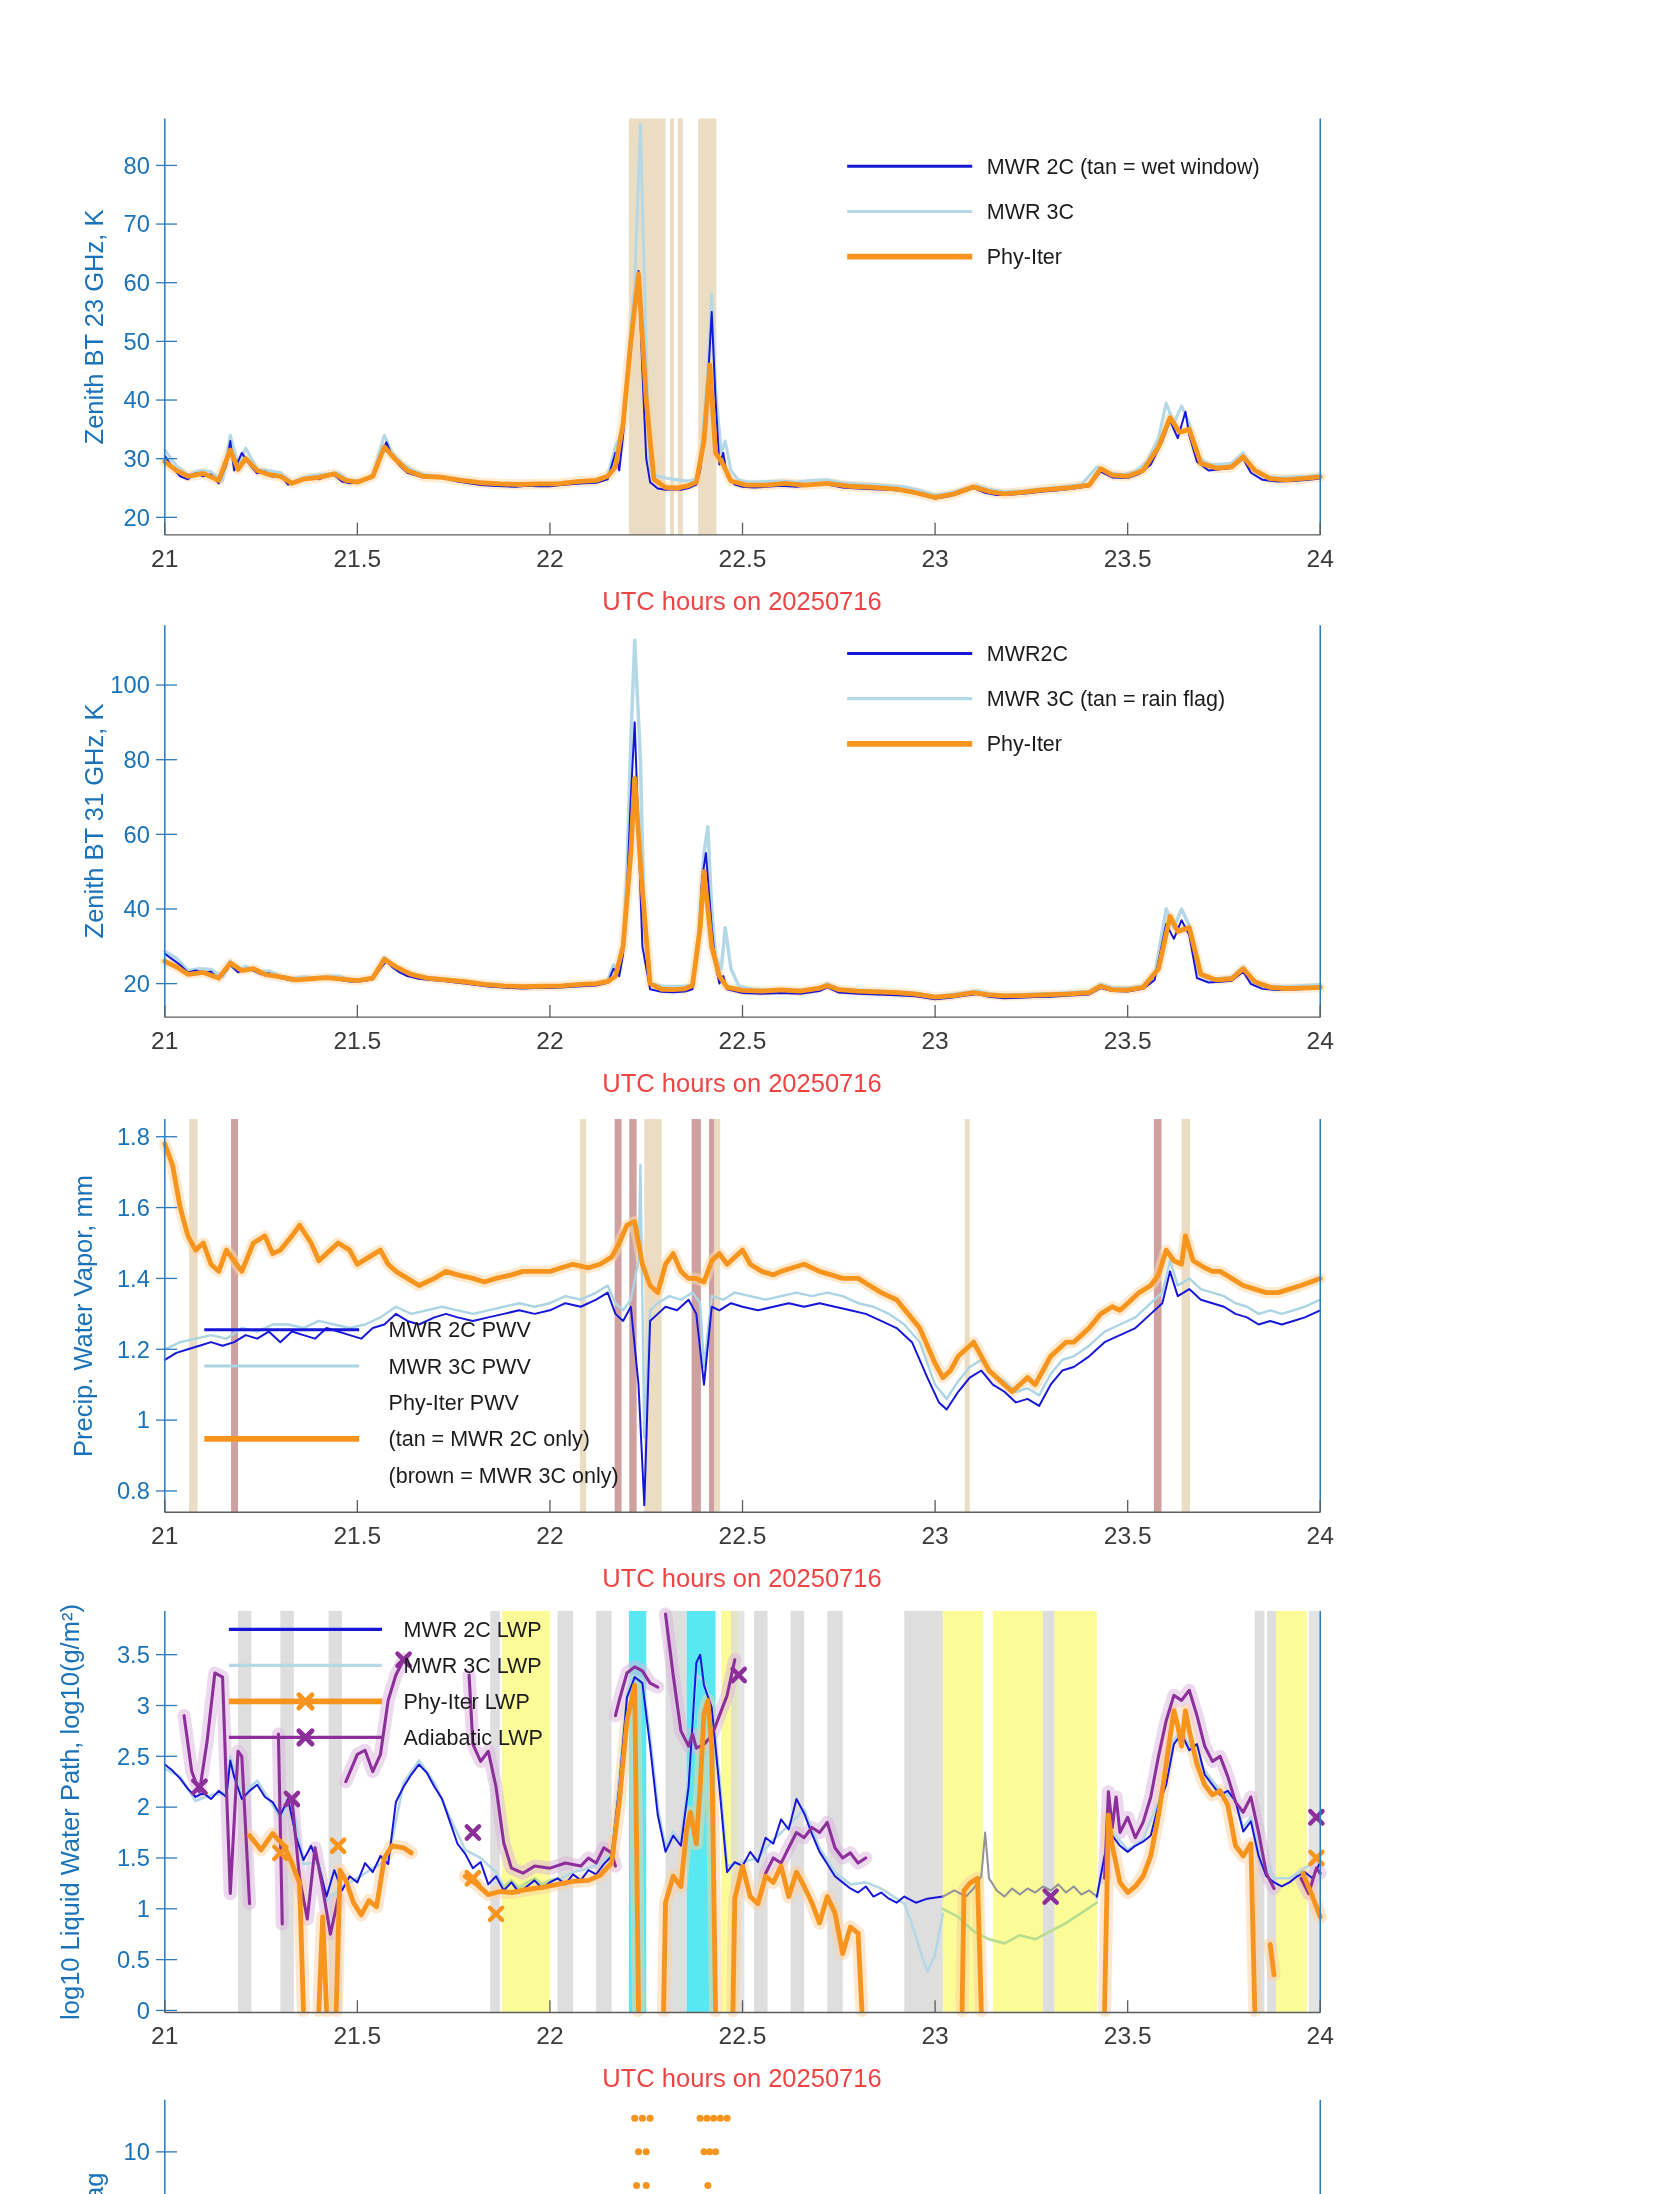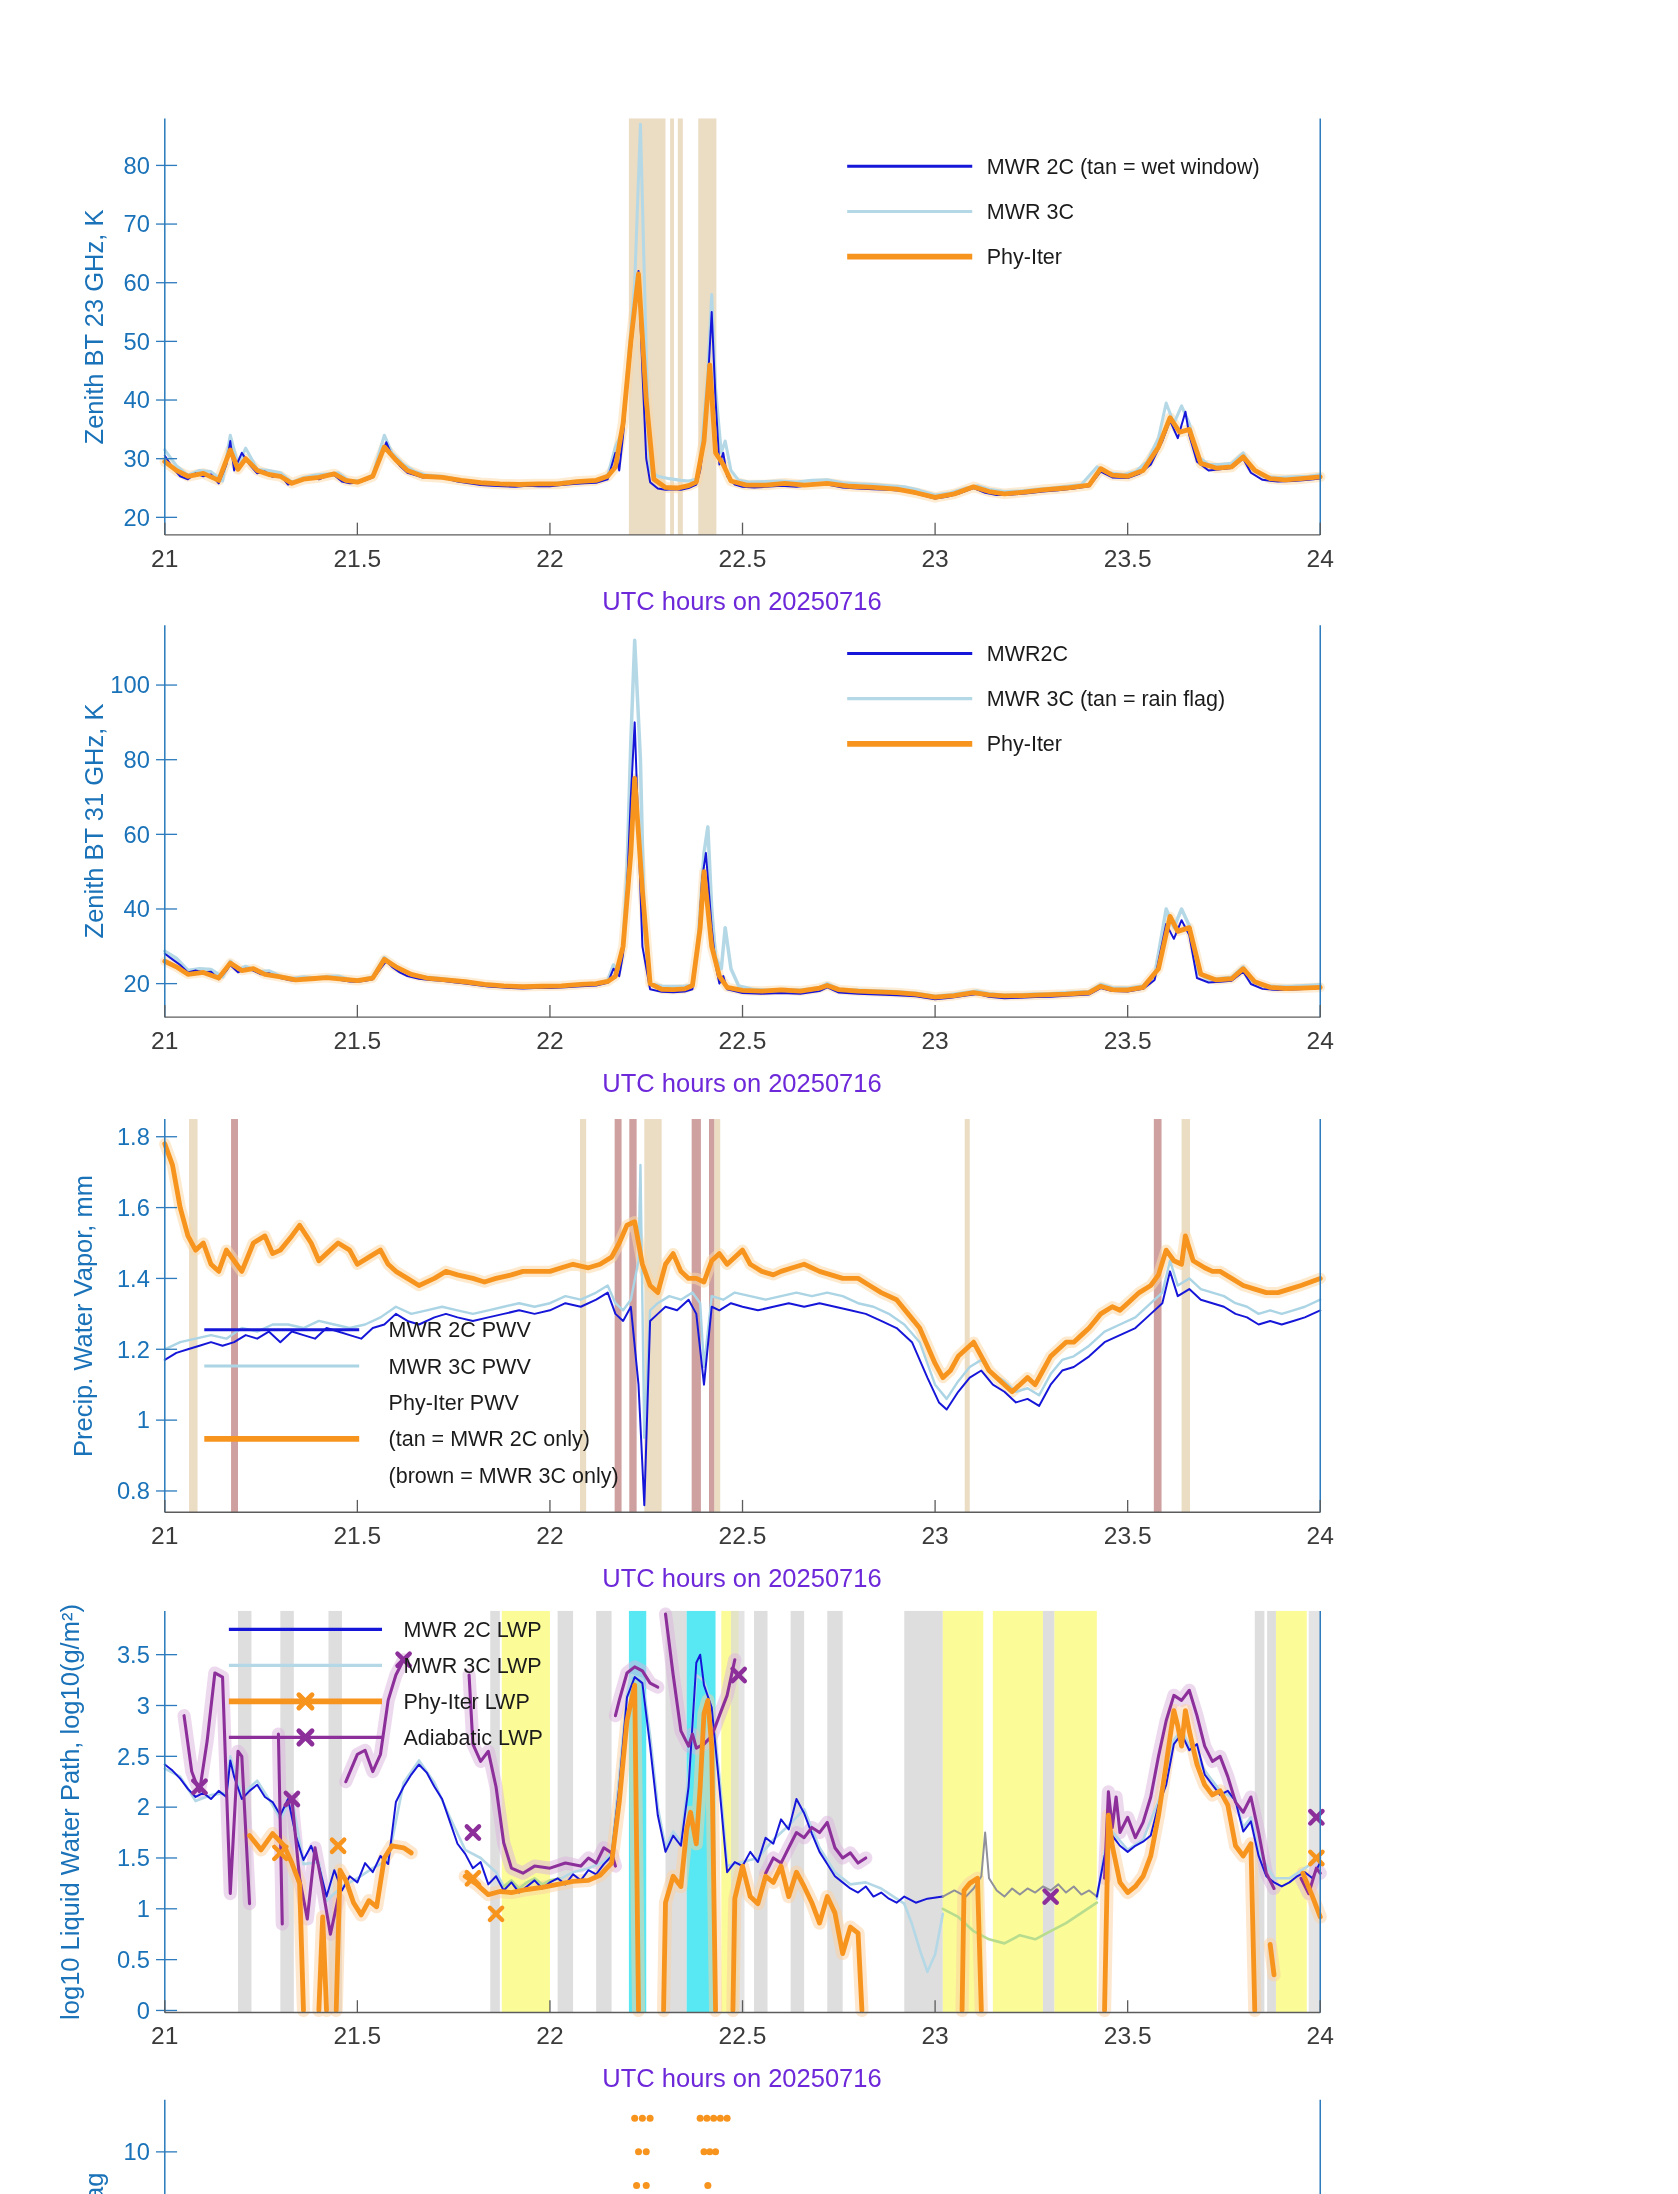--- a/index.html
+++ b/index.html
@@ -1,21 +1,21 @@
 <!DOCTYPE html>
 <html style="font-size:7px"><head>
 <meta charset="utf-8">
 <style>
   html,body{margin:0;padding:0;background:#ffffff;}
   body{width:1679px;height:2633px;font-family:"Liberation Sans",sans-serif;}
   .figure{position:relative;width:1679px;height:2633px;background:#fff;overflow:hidden;}
   #chart{position:absolute;left:0;top:0;}
   .ylabel{position:absolute;transform:translate(-50%,-50%) rotate(-90deg);transform-origin:center;
           color:#1a72b8;font-size:25.5px;white-space:nowrap;}
-  .xlabel{position:absolute;transform:translate(-50%,-50%);color:#6d28d9;font-size:25.5px;white-space:nowrap;}
+  .xlabel{position:absolute;transform:translate(-50%,-50%);color:#ef4444;font-size:25.5px;white-space:nowrap;}
   .ytick{fill:#1a72b8;font-size:54px;font-family:"Liberation Sans",sans-serif;}
   .xtick{fill:#3a3a3a;font-size:56px;font-family:"Liberation Sans",sans-serif;}
   .legend-text{fill:#1b1b1b;font-size:49px;font-family:"Liberation Sans",sans-serif;}
 </style>
 </head>
 <body>
 
 <div class="figure">
   <svg id="chart" width="1679" height="2633" viewBox="0 0 3825 6000">
       <g>

